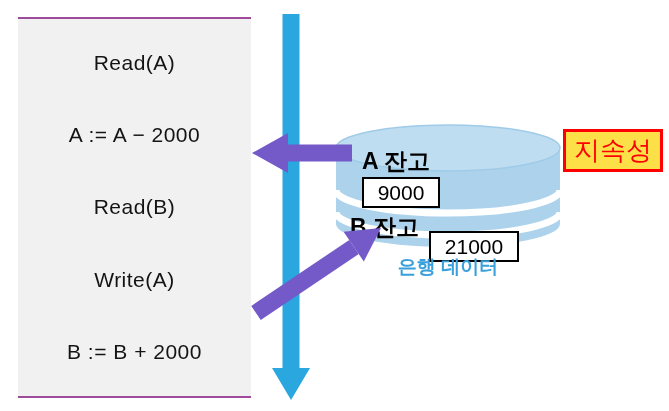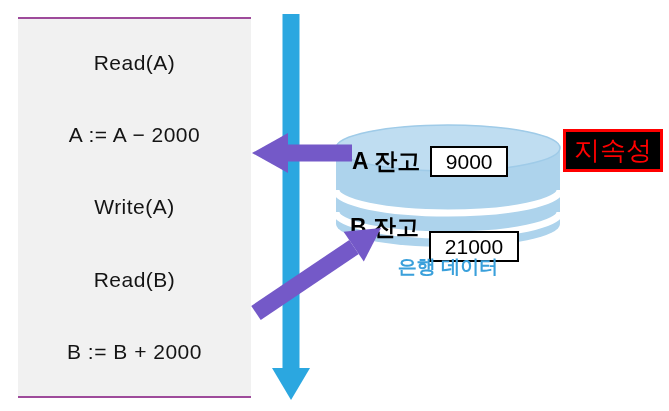--- a/index.html
+++ b/index.html
@@ -36,45 +36,45 @@
   .db-row-b .db-value-box{width:90px;margin-top:39px;}
 
   .db-caption{
     position:absolute;left:333px;top:254px;width:230px;text-align:center;
     font-size:19px;color:#3aa0db;font-weight:600;
   }
 
   
   .durability-badge{
     position:absolute;left:563px;top:129px;
-    background:#000000;border:3px solid #ff0000;box-sizing:border-box;
+    background:#fde047;border:3px solid #ff0000;box-sizing:border-box;
     color:#ff0000;font-size:26px;line-height:1;padding:5px 8px 6px 8px;white-space:nowrap;
   }
 </style>
 </head>
 <body>
 
 <div class="canvas">
 
   <div class="txn-panel">
     <div class="txn-line">Read(A)</div>
     <div class="txn-line">A := A − 2000</div>
+    <div class="txn-line">Read(B)</div>
     <div class="txn-line">Write(A)</div>
-    <div class="txn-line">Read(B)</div>
     <div class="txn-line">B := B + 2000</div>
   </div>
 
   <svg class="draw-layer" style="left:333px;top:122px;width:230px;height:132px;" viewBox="0 0 230 132">
     <path d="M3,26 A112,23 0 0 1 227,26 L227,102 A112,23 0 0 1 3,102 Z" fill="#add3ec"></path>
     <ellipse cx="115" cy="26" rx="112" ry="23" fill="#bfddf1" stroke="#9fcbe8" stroke-width="1.5"></ellipse>
     <path d="M3,68 A112,23 0 0 0 227,68" fill="none" stroke="#ffffff" stroke-width="7"></path>
     <path d="M3,90 A112,23 0 0 0 227,90" fill="none" stroke="#ffffff" stroke-width="7"></path>
   </svg>
 
-  <div class="db-row db-row-a" style="left:352px;top:146px;">
+  <div class="db-row db-row-a" style="left:352px;top:146px;flex-direction:column;">
     <span class="db-row-label">A 잔고</span>
     <span class="db-value-box">9000</span>
   </div>
   <div class="db-row db-row-b" style="left:350px;top:192px;">
     <span class="db-row-label">B 잔고</span>
     <span class="db-value-box">21000</span>
   </div>
 
   <div class="db-caption">은행 데이터</div>
 

